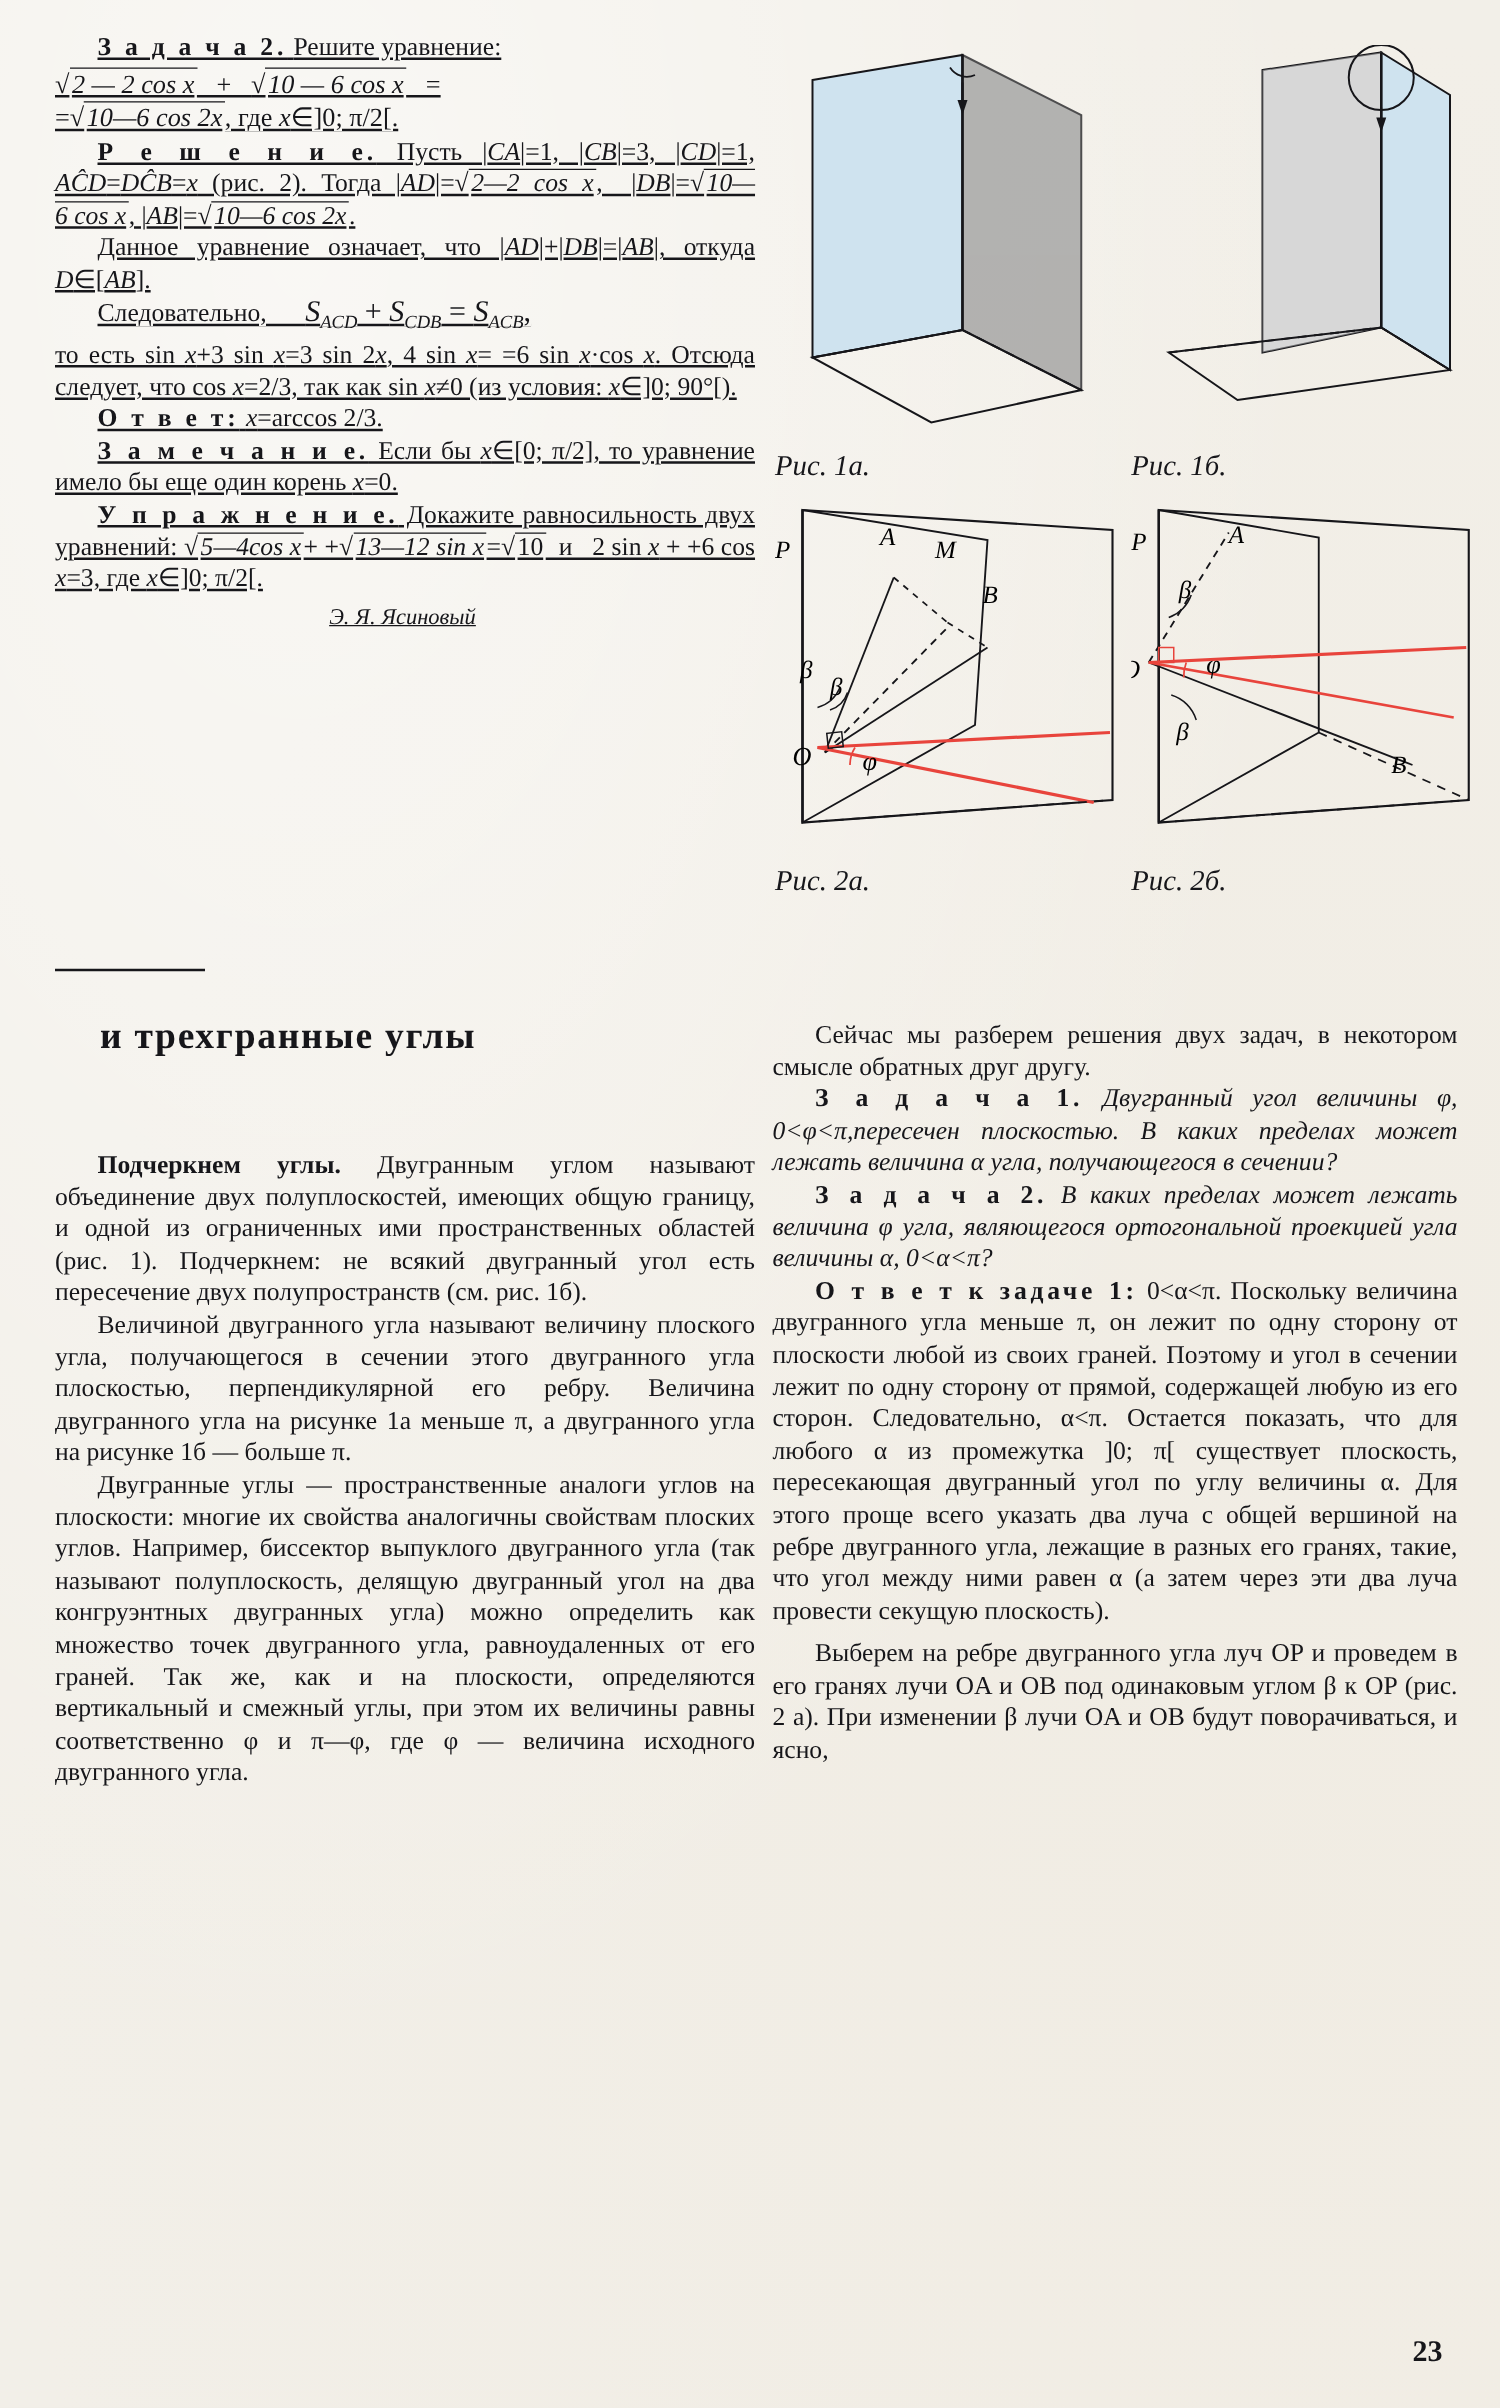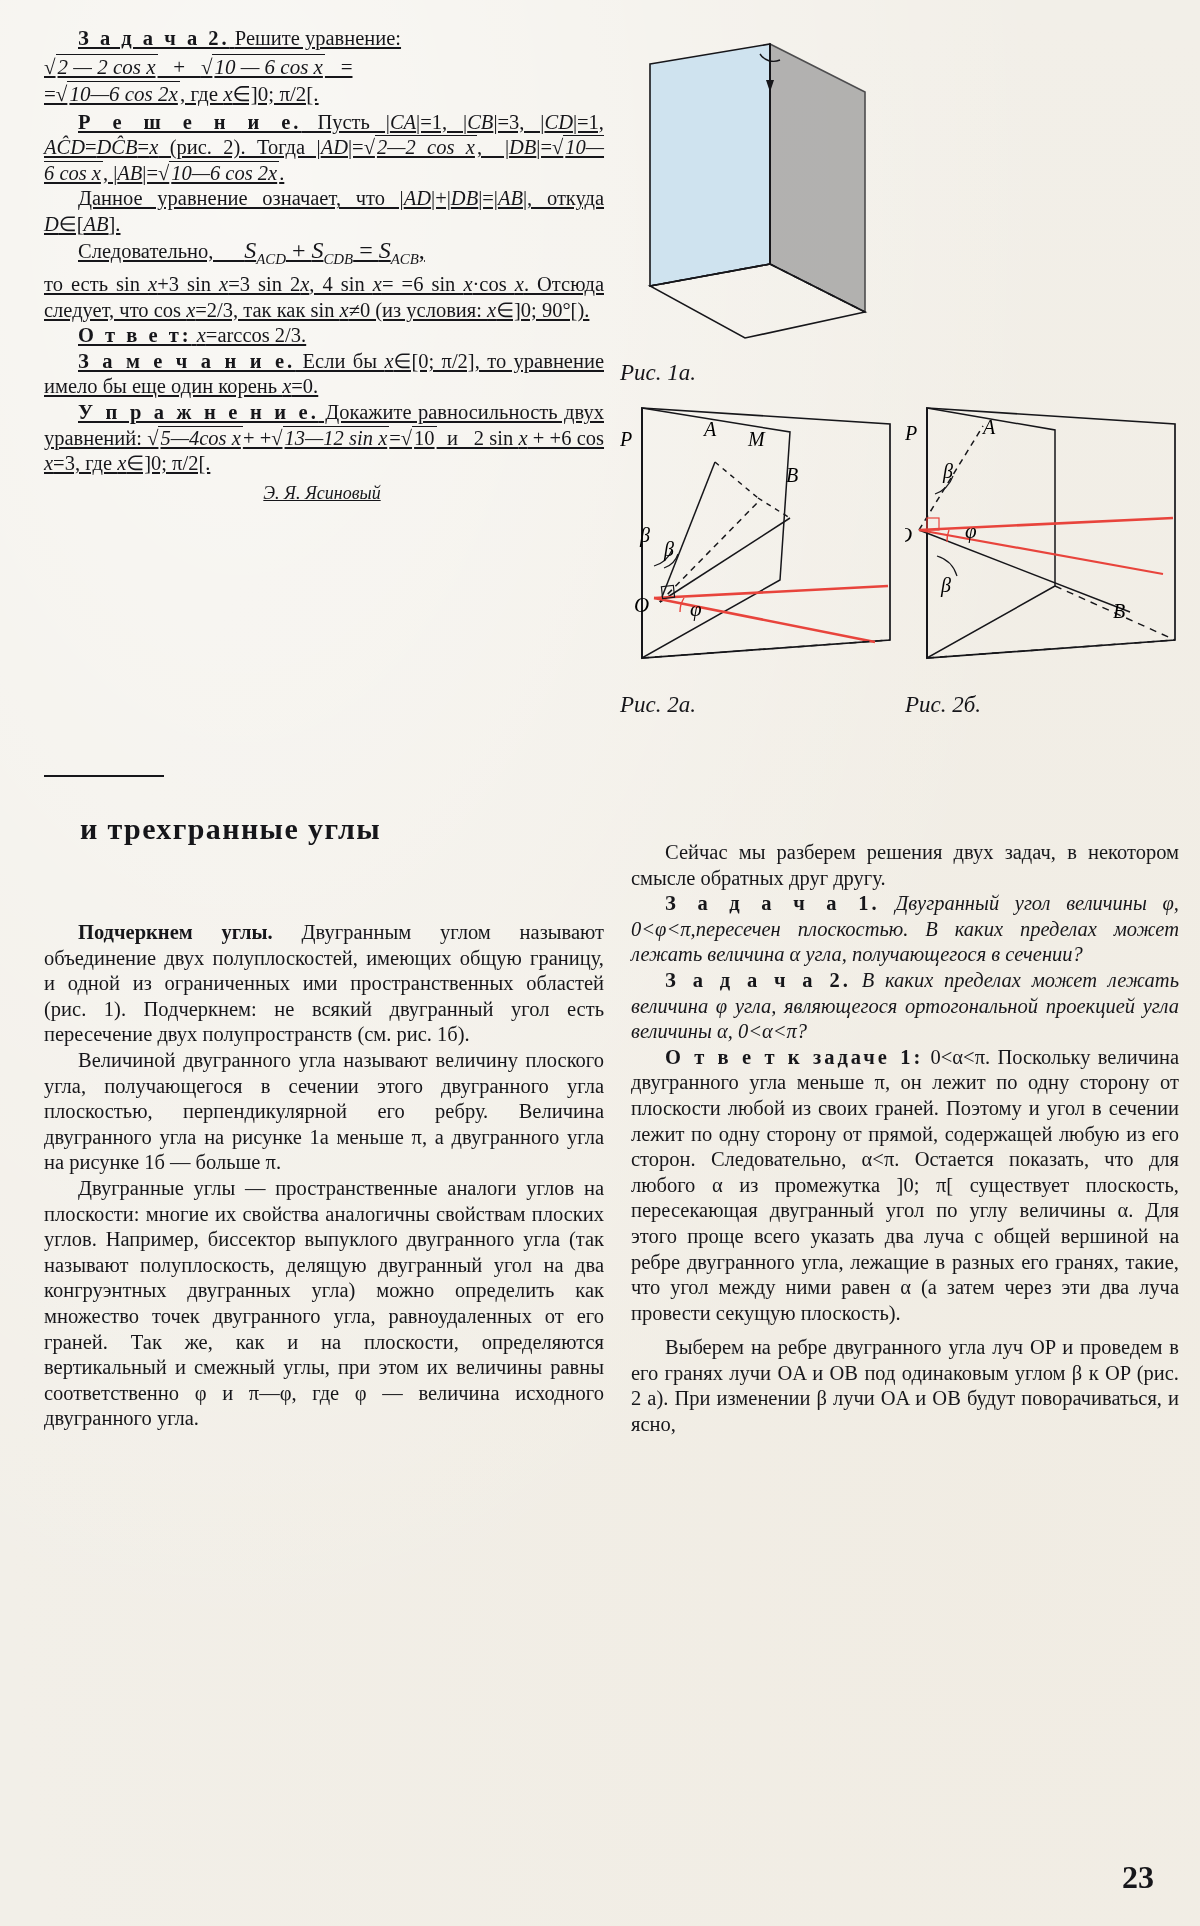--- a/index.html
+++ b/index.html
@@ -24,21 +24,21 @@
       radial-gradient(ellipse at 85% 80%, rgba(240,235,225,0.7), rgba(255,255,255,0) 70%);
     pointer-events:none;
   }
   
   .col-left{
     position:absolute;
     left:44px;top:26px;width:560px;text-decoration:underline;
   }
   .col-right-text{
     position:absolute;
-    left:618px;top:840px;width:548px;margin-left:13px;
+    left:618px;top:816px;width:548px;
   }
 
   p{
     margin:0 0 0 0;
     font-size:20.5px;
     line-height:25.6px;
     text-align:justify;
     text-justify:inter-word;
     hyphens:auto;
   }
@@ -80,21 +80,21 @@
   .figwrap{ position:absolute; }
   .figcap{
     font-style:italic;
     font-size:23px;
     text-align:left;
   }
 
   .pageno{
     position:absolute;
     right:46px;bottom:30px;
-    font-size:32px;
+    font-size:24px;
     font-weight:bold;
   }
   .eqline{ font-size:21px; line-height:27px; }
   svg{ display:block; }
 </style>
 </head>
 <body>
 
 <div class="page">
   <div class="paper-tint"></div>
@@ -208,20 +208,38 @@
       <line x1="150" y1="228" x2="245" y2="276" stroke="#16161a" stroke-width="1.5" stroke-dasharray="7,6"></line>
 
       <line x1="150" y1="30" x2="150" y2="52" stroke="#16161a" stroke-width="1.5"></line>
       <polygon points="150,56 146,44 154,44" fill="#16161a"></polygon>
 
       <path d="M140,18 A16,16 0 0 0 160,24" fill="none" stroke="#16161a" stroke-width="1.4"></path>
     </svg>
     <div class="figcap" style="margin-top:4px;">Рис. 1а.</div>
   </div>
 
+  <div class="figwrap" style="left:905px;top:36px;width:260px;">
+    <svg width="260" height="320" viewBox="0 0 260 320">
+      <polygon points="105,20 200,6 200,226 105,246" fill="#ffffff" stroke="#16161a" stroke-width="1.6"></polygon>
+      <polygon points="200,6 255,40 255,260 200,226" fill="#cfe3ef" stroke="#16161a" stroke-width="1.6"></polygon>
+
+      <polygon points="105,20 200,6 200,226 105,246" fill="#b6b6b6" opacity="0.55"></polygon>
+      <line x1="200" y1="6" x2="200" y2="226" stroke="#16161a" stroke-width="2"></line>
+
+      <polygon points="30,246 200,226 255,260 85,284" fill="none" stroke="#16161a" stroke-width="1.6"></polygon>
+      <line x1="30" y1="246" x2="200" y2="226" stroke="#16161a" stroke-width="1.5" stroke-dasharray="7,6"></line>
+      <line x1="200" y1="226" x2="255" y2="260" stroke="#16161a" stroke-width="1.5" stroke-dasharray="7,6"></line>
+
+      <circle cx="200" cy="26" r="26" fill="none" stroke="#16161a" stroke-width="1.6"></circle>
+      <line x1="200" y1="50" x2="200" y2="66" stroke="#16161a" stroke-width="1.5"></line>
+      <polygon points="200,70 196,58 204,58" fill="#16161a"></polygon>
+    </svg>
+    <div class="figcap" style="margin-top:4px;">Рис. 1б.</div>
+  </div>
 
   <div class="figwrap" style="left:620px;top:390px;width:280px;">
     <svg width="285" height="300" viewBox="0 0 285 300">
 
       <polygon points="22,18 270,34 270,250 22,268" fill="none" stroke="#16161a" stroke-width="1.7"></polygon>
 
       <line x1="22" y1="18" x2="22" y2="268" stroke="#16161a" stroke-width="1.7"></line>
 
       <polygon points="22,18 170,42 160,190 22,268" fill="none" stroke="#16161a" stroke-width="1.5"></polygon>
 

